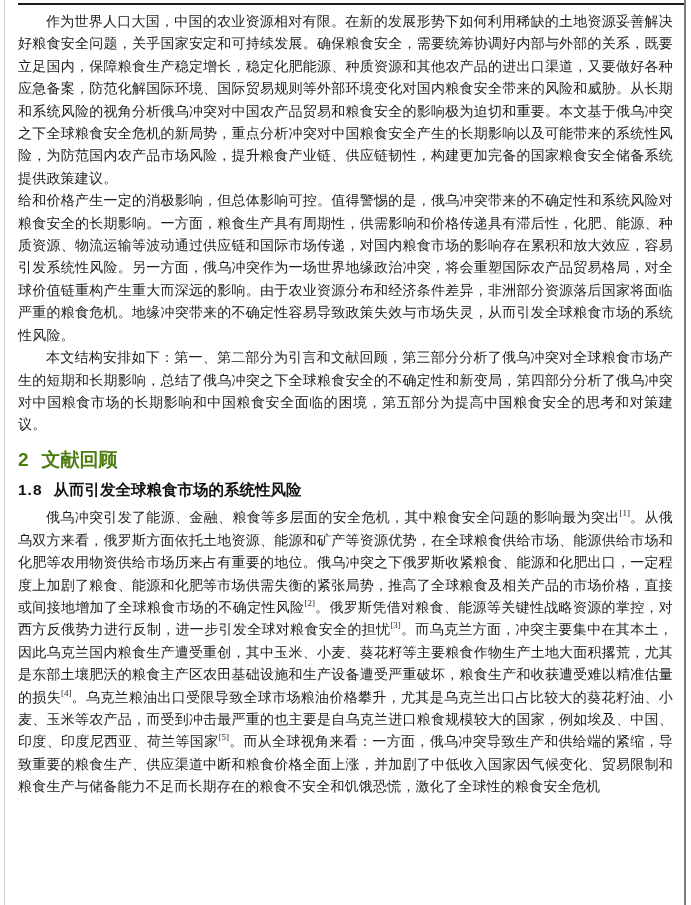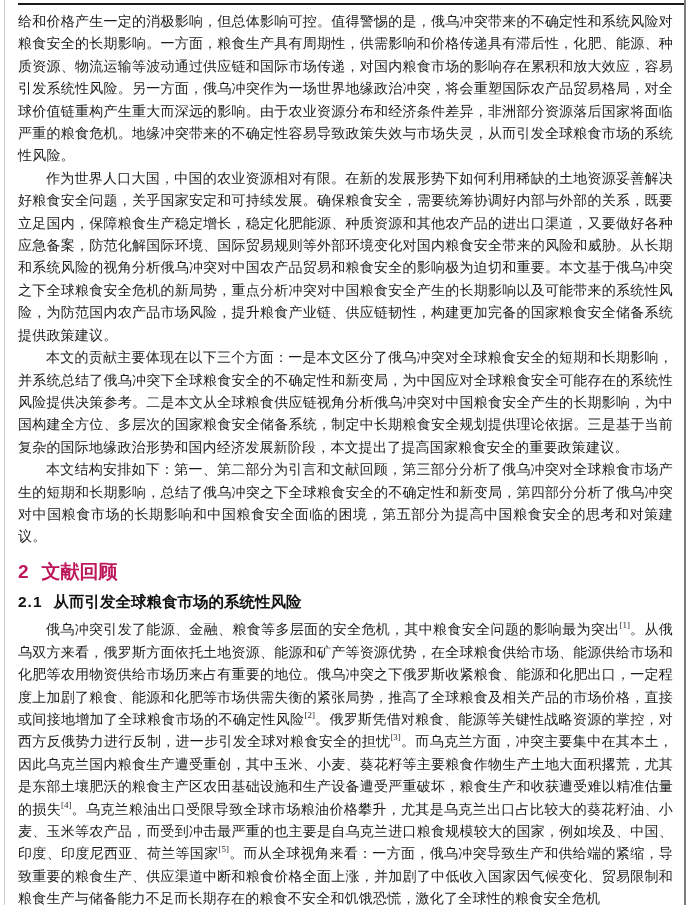--- a/index.html
+++ b/index.html
@@ -55,21 +55,21 @@
     line-height: 0;
     vertical-align: super;
     letter-spacing: 0;
   }
   .section-heading {
     margin: 12px 0 10px 0;
     font-family: "Liberation Sans", "DejaVu Sans", sans-serif;
     font-weight: bold;
     font-size: 19px;
     line-height: 1.15;
-    color: #be185d;
+    color: #4d7c0f;
   }
   .section-heading .h-num { margin-right: 13px; }
   .subsection-heading {
     margin: 10px 0 9px 0;
     font-family: "Liberation Sans", "DejaVu Sans", sans-serif;
     font-weight: bold;
     font-size: 15.5px;
     line-height: 1.15;
     color: #121212;
   }
@@ -78,32 +78,31 @@
 </head>
 <body>
 
 <div class="page">
   <div class="left-border"></div>
   <div class="right-border"></div>
   <div class="top-rule"></div>
 
   <div class="content">
     <div>
+        <p class="body-para indent"><span>作为世界人口大国，中国的农业资源相对有限。在新的发展形势下如何利用稀缺的土地资源妥善解决好粮食安全问题，关乎国家安定和可持续发展。确保粮食安全，需要统筹协调好内部与外部的关系，既要立足国内，保障粮食生产稳定增长，稳定化肥能源、种质资源和其他农产品的进出口渠道，又要做好各种应急备案，防范化解国际环境、国际贸易规则等外部环境变化对国内粮食安全带来的风险和威胁。从长期和系统风险的视角分析俄乌冲突对中国农产品贸易和粮食安全的影响极为迫切和重要。本文基于俄乌冲突之下全球粮食安全危机的新局势，重点分析冲突对中国粮食安全产生的长期影响以及可能带来的系统性风险，为防范国内农产品市场风险，提升粮食产业链、供应链韧性，构建更加完备的国家粮食安全储备系统提供政策建议。</span></p>
         <p class="body-para"><span>给和价格产生一定的消极影响，但总体影响可控。值得警惕的是，俄乌冲突带来的不确定性和系统风险对粮食安全的长期影响。一方面，粮食生产具有周期性，供需影响和价格传递具有滞后性，化肥、能源、种质资源、物流运输等波动通过供应链和国际市场传递，对国内粮食市场的影响存在累积和放大效应，容易引发系统性风险。另一方面，俄乌冲突作为一场世界地缘政治冲突，将会重塑国际农产品贸易格局，对全球价值链重构产生重大而深远的影响。由于农业资源分布和经济条件差异，非洲部分资源落后国家将面临严重的粮食危机。地缘冲突带来的不确定性容易导致政策失效与市场失灵，从而引发全球粮食市场的系统性风险。</span></p>
-        <p class="body-para indent"><span>作为世界人口大国，中国的农业资源相对有限。在新的发展形势下如何利用稀缺的土地资源妥善解决好粮食安全问题，关乎国家安定和可持续发展。确保粮食安全，需要统筹协调好内部与外部的关系，既要立足国内，保障粮食生产稳定增长，稳定化肥能源、种质资源和其他农产品的进出口渠道，又要做好各种应急备案，防范化解国际环境、国际贸易规则等外部环境变化对国内粮食安全带来的风险和威胁。从长期和系统风险的视角分析俄乌冲突对中国农产品贸易和粮食安全的影响极为迫切和重要。本文基于俄乌冲突之下全球粮食安全危机的新局势，重点分析冲突对中国粮食安全产生的长期影响以及可能带来的系统性风险，为防范国内农产品市场风险，提升粮食产业链、供应链韧性，构建更加完备的国家粮食安全储备系统提供政策建议。</span></p>
-        <p class="body-para indent"><span>本文的贡献主要体现在以下三个方面：一是本文区分了俄乌冲突对全球粮食安全的短期和长期影响，并系统总结了俄乌冲突下全球粮食安全的不确定性和新变局，为中国应对全球粮食安全可能存在的系统性风险提供决策参考。二是本文从全球粮食供应链视角分析俄乌冲突对中国粮食安全产生的长期影响，为中国构建全方位、多层次的国家粮食安全储备系统，制定中长期粮食安全规划提供理论依据。三是基于当前复杂的国际地缘政治形势和国内经济发展新阶段，本文提出了提高国家粮食安全的重要政策建议。</span></p>
         <p class="body-para indent"><span>本文结构安排如下：第一、第二部分为引言和文献回顾，第三部分分析了俄乌冲突对全球粮食市场产生的短期和长期影响，总结了俄乌冲突之下全球粮食安全的不确定性和新变局，第四部分分析了俄乌冲突对中国粮食市场的长期影响和中国粮食安全面临的困境，第五部分为提高中国粮食安全的思考和对策建议。</span></p>
       </div>
 
     <h2 class="section-heading">
       <span class="h-num">2</span><span class="h-title">文献回顾</span>
     </h2>
 
 
     <h3 class="subsection-heading">
-      <span class="h-num">2.1</span><span class="h-title">从而引发全球粮食市场的系统性风险</span>
+      <span class="h-num">1.8</span><span class="h-title">从而引发全球粮食市场的系统性风险</span>
     </h3>
 
     <div>
         <p class="body-para indent"><span>俄乌冲突引发了能源、金融、粮食等多层面的安全危机，其中粮食安全问题的影响最为突出</span><sup>[1]</sup><span>。从俄乌双方来看，俄罗斯方面依托土地资源、能源和矿产等资源优势，在全球粮食供给市场、能源供给市场和化肥等农用物资供给市场历来占有重要的地位。俄乌冲突之下俄罗斯收紧粮食、能源和化肥出口，一定程度上加剧了粮食、能源和化肥等市场供需失衡的紧张局势，推高了全球粮食及相关产品的市场价格，直接或间接地增加了全球粮食市场的不确定性风险</span><sup>[2]</sup><span>。俄罗斯凭借对粮食、能源等关键性战略资源的掌控，对西方反俄势力进行反制，进一步引发全球对粮食安全的担忧</span><sup>[3]</sup><span>。而乌克兰方面，冲突主要集中在其本土，因此乌克兰国内粮食生产遭受重创，其中玉米、小麦、葵花籽等主要粮食作物生产土地大面积撂荒，尤其是东部土壤肥沃的粮食主产区农田基础设施和生产设备遭受严重破坏，粮食生产和收获遭受难以精准估量的损失</span><sup>[4]</sup><span>。乌克兰粮油出口受限导致全球市场粮油价格攀升，尤其是乌克兰出口占比较大的葵花籽油、小麦、玉米等农产品，而受到冲击最严重的也主要是自乌克兰进口粮食规模较大的国家，例如埃及、中国、印度、印度尼西亚、荷兰等国家</span><sup>[5]</sup><span>。而从全球视角来看：一方面，俄乌冲突导致生产和供给端的紧缩，导致重要的粮食生产、供应渠道中断和粮食价格全面上涨，并加剧了中低收入国家因气候变化、贸易限制和粮食生产与储备能力不足而长期存在的粮食不安全和饥饿恐慌，激化了全球性的粮食安全危机</span></p>
       </div>
   </div>
 </div>
 
 </body></html>

